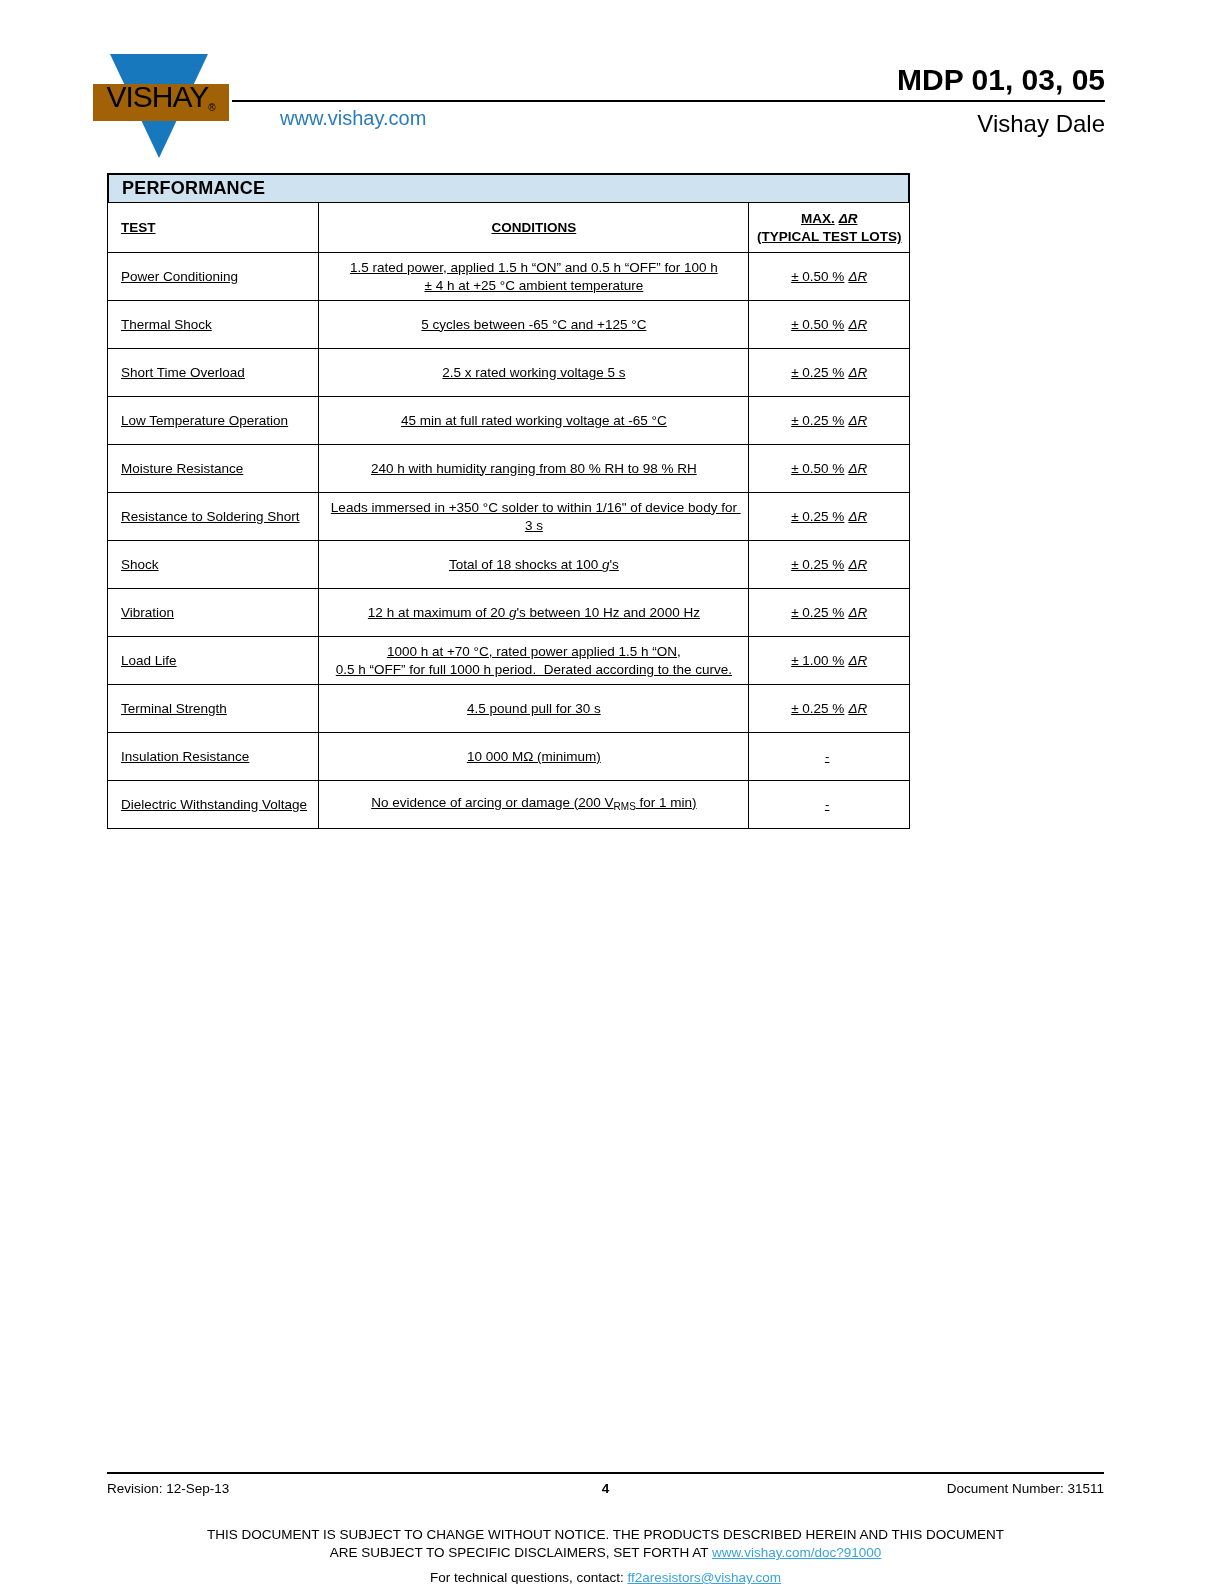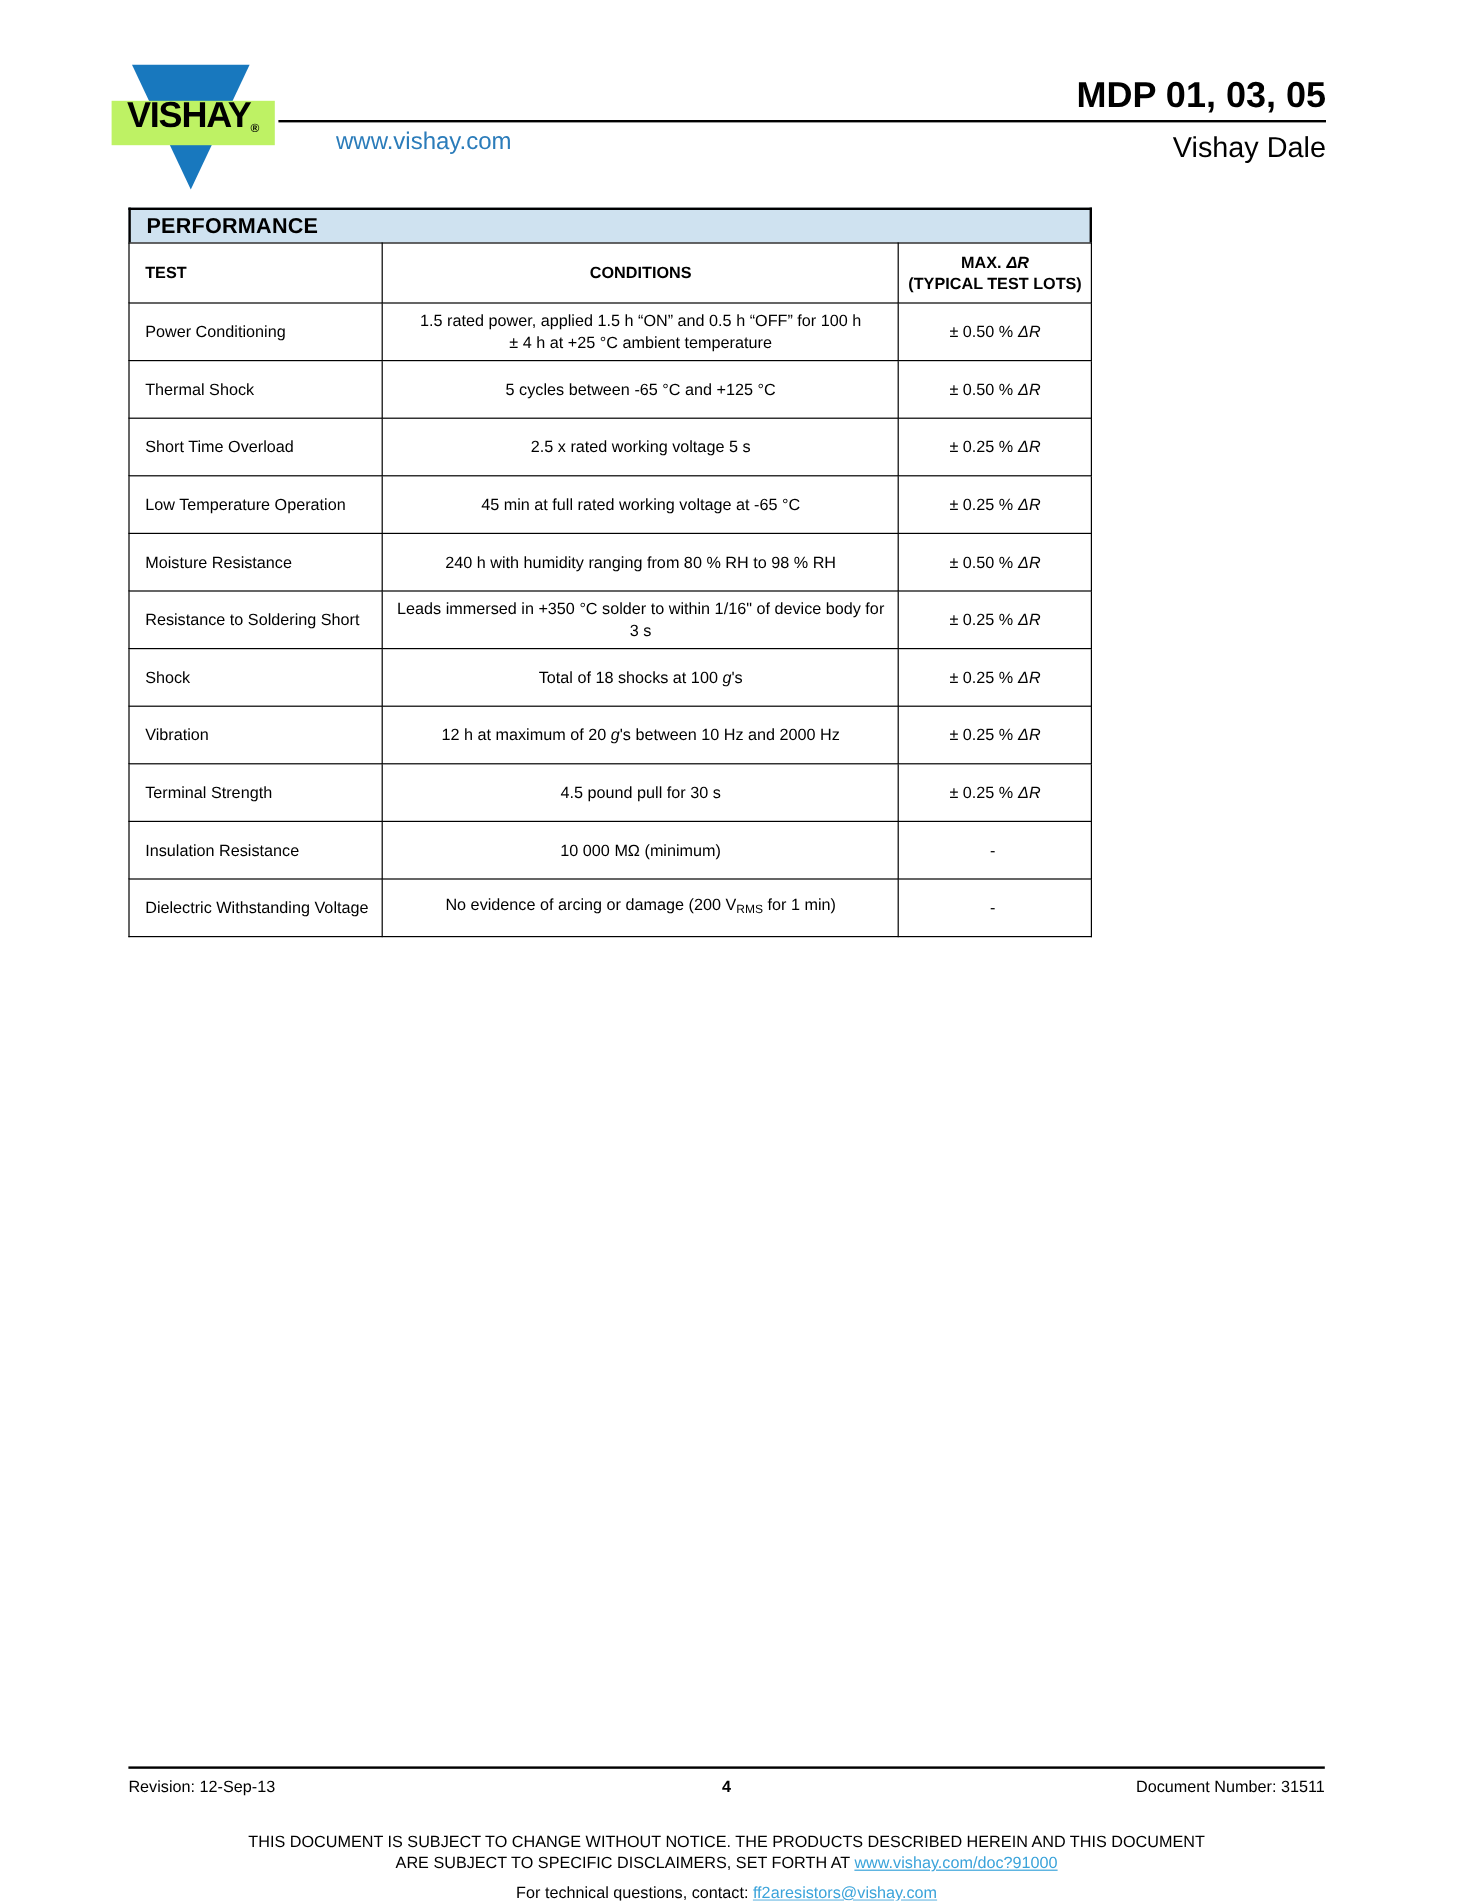--- a/index.html
+++ b/index.html
@@ -22,23 +22,23 @@
   .logo{position:absolute;left:95px;top:54px;width:132px;height:106px;}
   .logo .tri{
     position:absolute;left:15px;top:0;
     width:0;height:0;
     border-left:49px solid transparent;
     border-right:49px solid transparent;
     border-top:104px solid var(--accent);
   }
   .logo .word{
     position:absolute;left:-2px;right:-2px;top:30px;
-    background:#bef264;
+    background:#a16207;
     text-align:center;
-    font-weight:bold;
+    font-weight:normal;
     font-size:30px;line-height:26px;
     letter-spacing:-1px;
     white-space:nowrap;
   }
   .logo .word .reg{font-size:10px;letter-spacing:0;vertical-align:-4px;}
   .doc-title{
     position:absolute;right:119px;top:63px;
     font-size:30px;font-weight:bold;text-align:right;
   }
   .header-rule{position:absolute;left:232px;right:119px;top:100px;height:2px;background:#000;}
@@ -56,21 +56,21 @@
   .band{
     background:var(--band-bg);
     border:2px solid #000;border-bottom:none;
     height:29px;line-height:26px;
     font-size:18px;font-weight:bold;
     padding-left:13px;letter-spacing:0.2px;
   }
   table.perf-table{
     width:100%;
     border-collapse:collapse;
-    font-size:13.5px;line-height:18px;
+    font-size:13.5px;line-height:18px;text-decoration:underline;
   }
   .perf-table th,.perf-table td{
     border:1.5px solid #000;
     text-align:center;vertical-align:middle;
     padding:4px 6px;
   }
   .perf-table th{font-weight:bold;height:50px;font-size:13.5px;}
   .perf-table td{height:48px;}
   .perf-table td.test{text-align:left;padding-left:13px;}
   .cond-line{white-space:pre-wrap;}
@@ -188,20 +188,28 @@
         <td><span class="cond-line">Total of 18 shocks at 100 </span><i class="g">g</i><span class="cond-line">'s</span></td>
         <td><span>± 0.25 %</span><i class="dr">ΔR</i></td>
       </tr>
 
       <tr>
         <td class="test">Vibration</td>
         <td><span class="cond-line">12 h at maximum of 20 </span><i class="g">g</i><span class="cond-line">'s between 10 Hz and 2000 Hz</span></td>
         <td><span>± 0.25 %</span><i class="dr">ΔR</i></td>
       </tr>
 
+      <tr>
+        <td class="test">Load Life</td>
+        <td>
+          <div class="cond-line">1000 h at +70 °C, rated power applied 1.5 h “ON,</div>
+          <div class="cond-line">0.5 h “OFF” for full 1000 h period.  Derated according to the curve.</div>
+        </td>
+        <td><span>± 1.00 %</span><i class="dr">ΔR</i></td>
+      </tr>
 
       <tr>
         <td class="test">Terminal Strength</td>
         <td>
               <div class="cond-line">4.5 pound pull for 30 s</div>
             </td>
         <td><span>± 0.25 %</span><i class="dr">ΔR</i></td>
       </tr>
 
       <tr>

